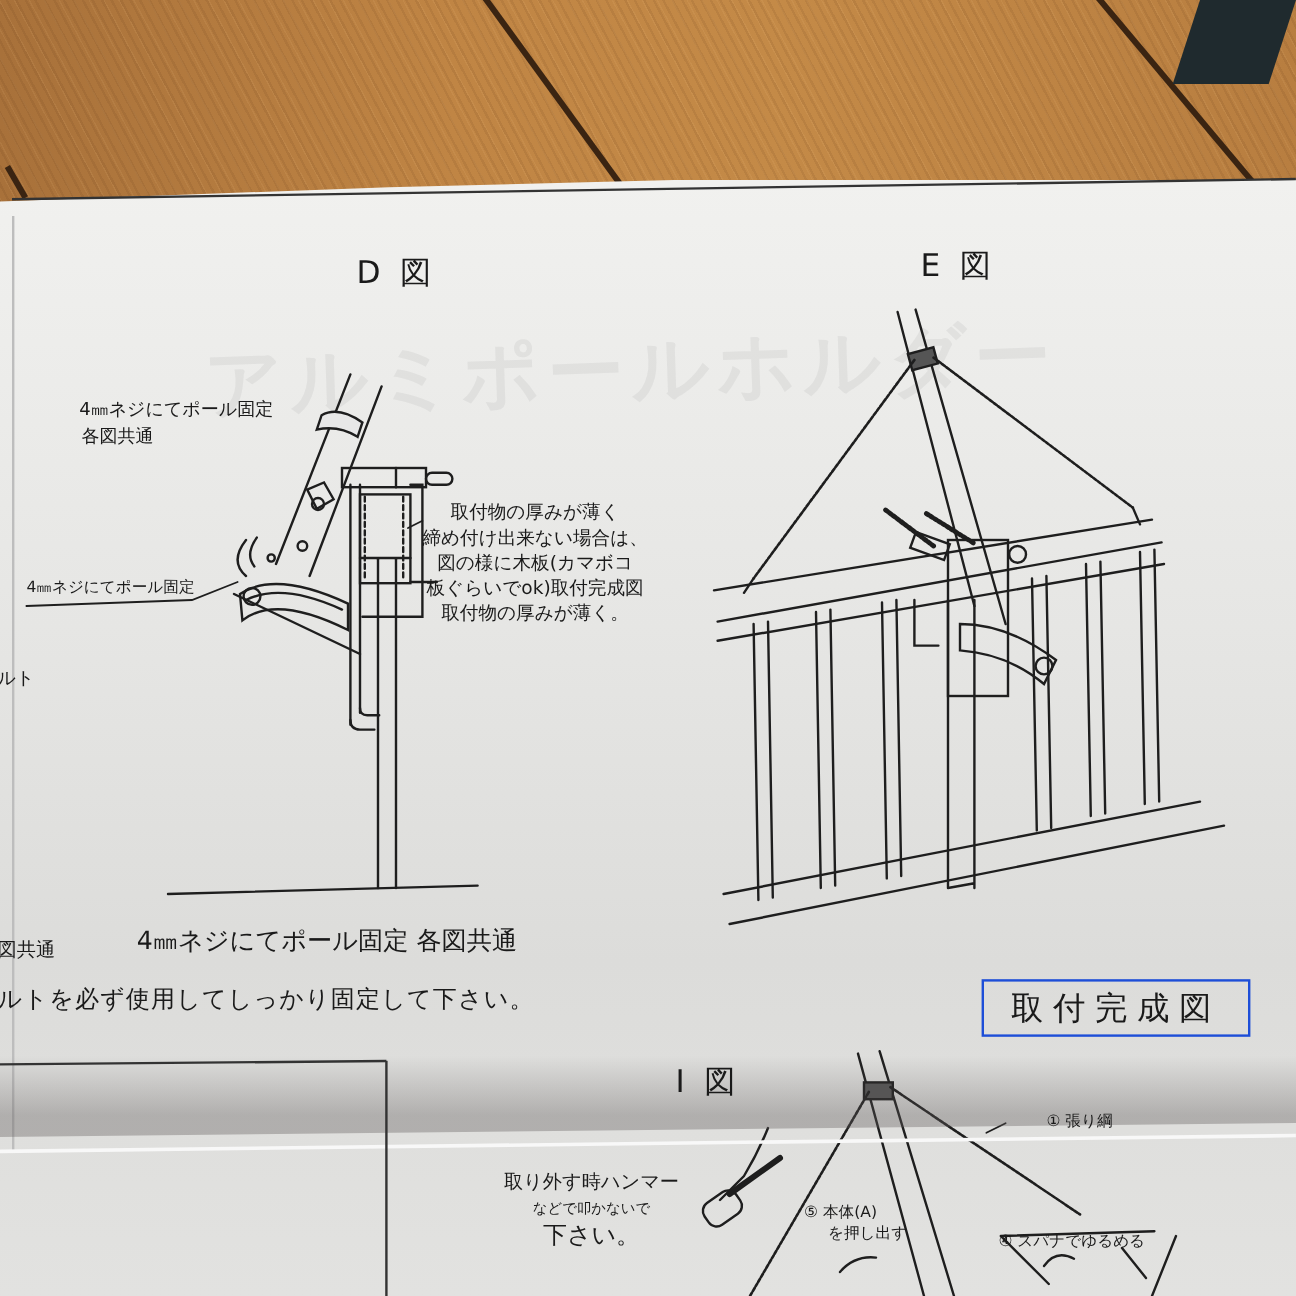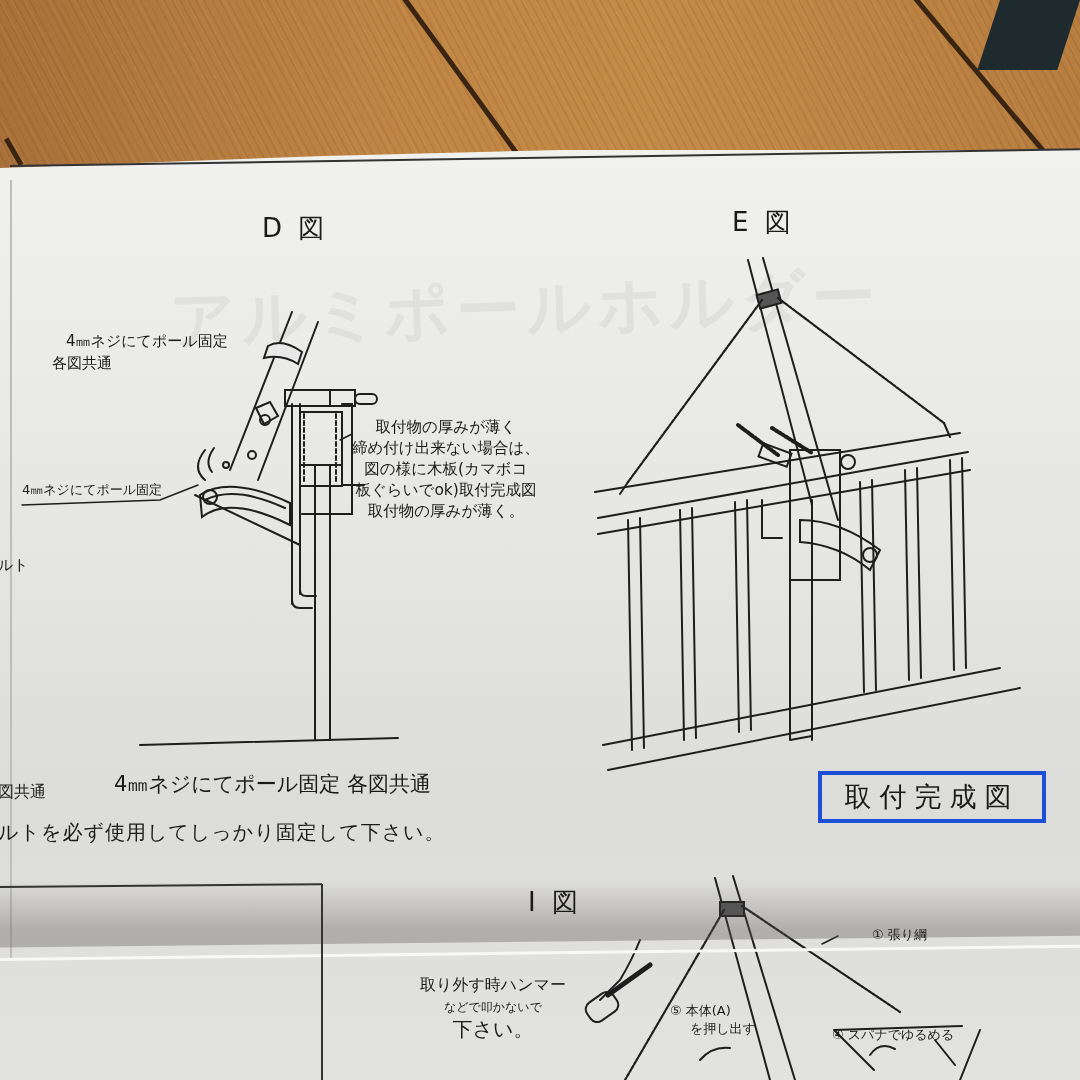--- a/index.html
+++ b/index.html
@@ -26,27 +26,27 @@
     position: absolute; left: 0; top: 880px; width: 1080px; height: 90px;
     background: linear-gradient(180deg, rgba(0,0,0,0) 0%, rgba(90,85,85,0.35) 55%, rgba(120,115,115,0.45) 100%);
     clip-path: polygon(0 0, 100% 0, 100% 62%, 0 75%);
   }
   .fold-crease {
     position: absolute; left: 0; width: 1080px; top: 958px; height: 3px;
     background: #f8f8f8; transform: rotate(-0.7deg); transform-origin: left;
   }
   .border-line { position: absolute; background: #333; }
   .label { position: absolute; color: #1a1a1a; white-space: nowrap; line-height: 1.25; }
-  .fig-title { font-size: 26px; letter-spacing: 4px; }
+  .fig-title { font-size: 26px; letter-spacing: 4px; margin-left: 35px; }
   .small { font-size: 13px; }
   .med { font-size: 15px; }
   .note { font-size: 15.5px; line-height: 21px; white-space: pre; text-align: center; }
   .completed-box {
-    position: absolute; left: 818px; top: 771px; width: 220px; height: 44px;
-    border: 4px solid #1d4ed8; font-size: 27px; letter-spacing: 8px;
+    position: absolute; left: 818px; top: 816px; width: 220px; height: 44px;
+    border: 2px solid #1d4ed8; font-size: 27px; letter-spacing: 8px;
     display: flex; align-items: center; justify-content: center; color: #1a1a1a;
   }
   .watermark {
     position: absolute; left: 170px; top: 265px; font-size: 64px; font-weight: bold;
     color: rgba(180,180,180,0.22); letter-spacing: 6px; white-space: nowrap; transform: rotate(-2deg);
   }
   svg { position: absolute; left: 0; top: 0; }
 </style>
 </head>
 <body>
@@ -154,21 +154,21 @@
       <path d="M700 1060 q12 -14 30 -12"></path>
     </g>
   </g>
 </svg>
 
 <div class="fold-shadow"></div>
 <div class="fold-crease"></div>
 
 <div class="label fig-title" style="left:262px;top:212px;">D 図</div>
 <div class="label med" style="left:66px;top:332px;">4㎜ネジにてポール固定</div>
-<div class="label med" style="left:52px;top:354px;">各図共通</div>
+<div class="label med" style="left:68px;top:354px;">各図共通</div>
 <div class="label small" style="left:22px;top:482px;">4㎜ネジにてポール固定</div>
 <div class="label" style="left:352px;top:417px;">
   <div class="note">取付物の厚みが薄く</div>
   <div class="note">締め付け出来ない場合は、</div>
   <div class="note">図の様に木板(カマボコ</div>
   <div class="note">板ぐらいでok)取付完成図</div>
   <div class="note">取付物の厚みが薄く。</div>
 </div>
 <div class="label med" style="left:-2px;top:556px;">ルト</div>
 <div class="label" style="left:-2px;top:782px;font-size:16px;">図共通</div>

